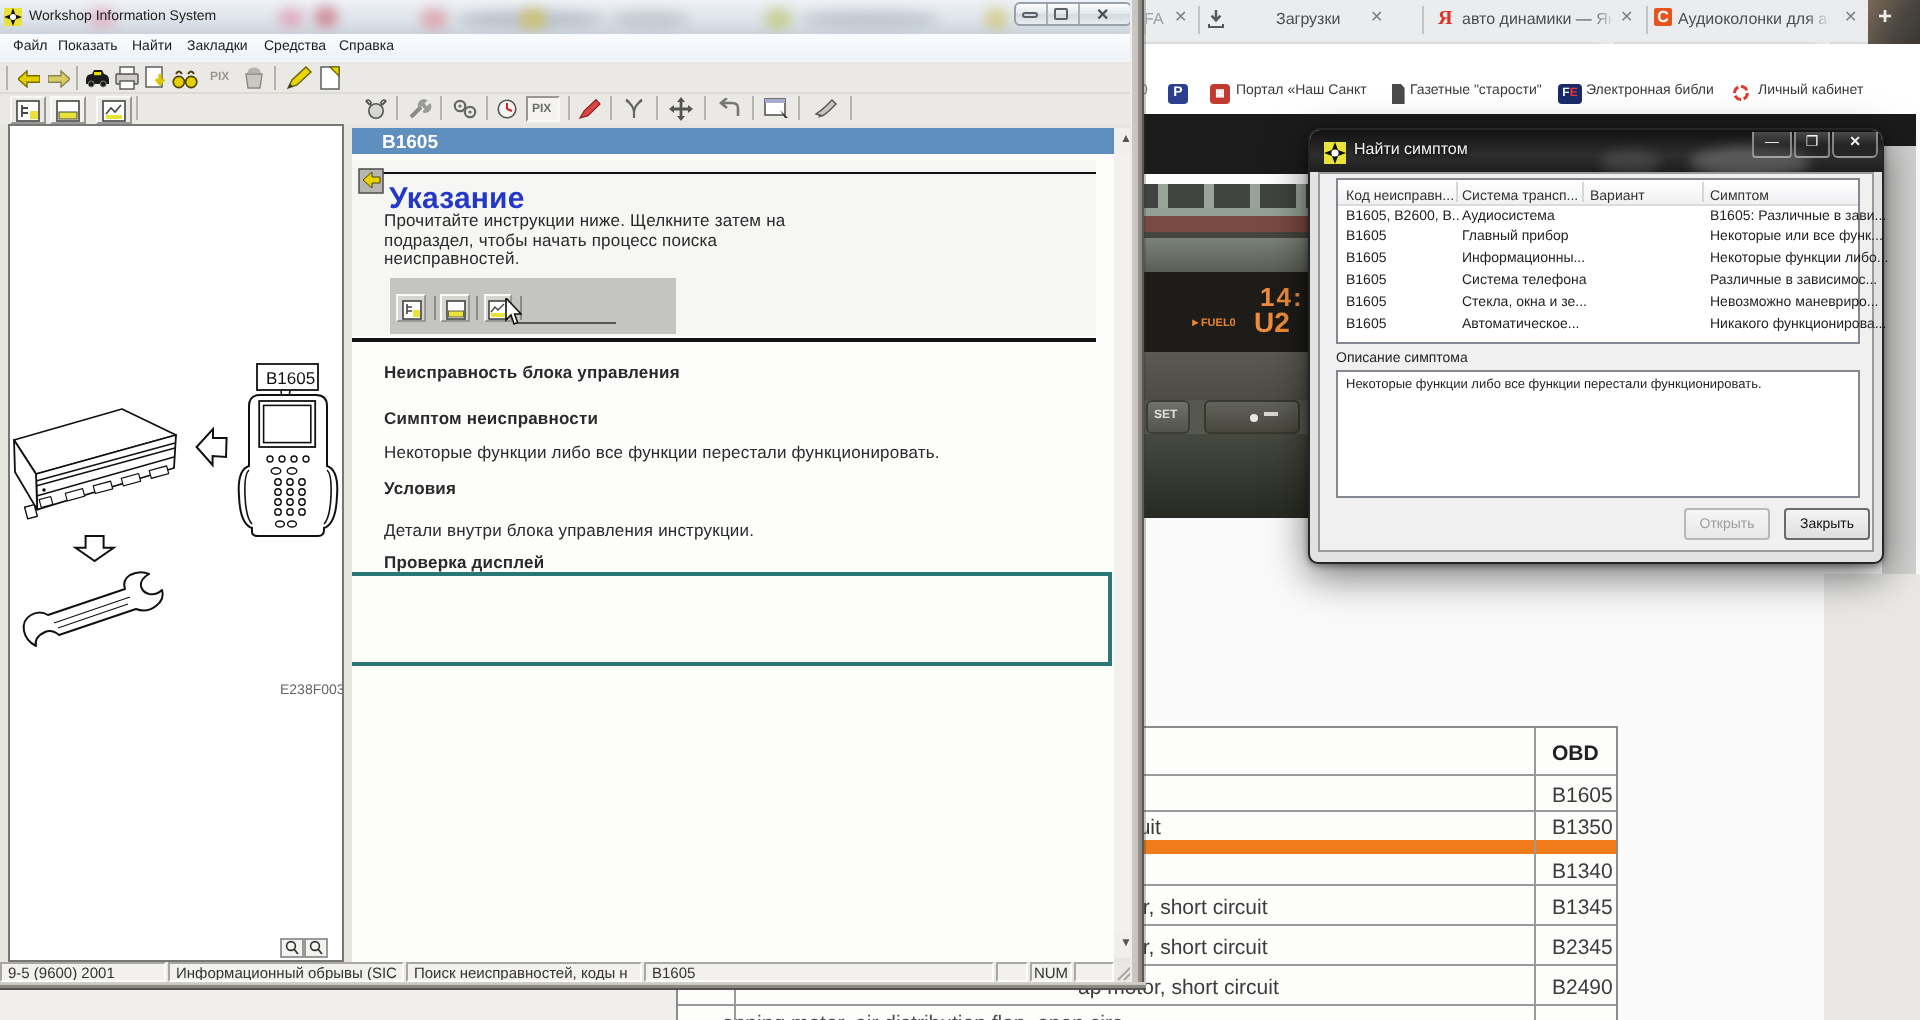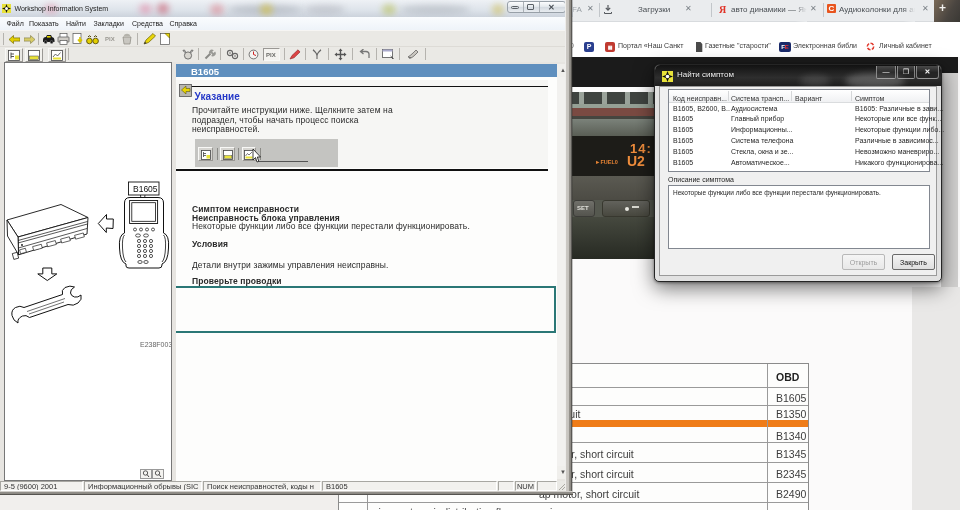--- a/index.html
+++ b/index.html
@@ -459,21 +459,21 @@
         </div>
       <div id="docpane">
 
         <div style="position:absolute;left:0;top:3px;width:372px;height:88px;background:#f6f6f4;"></div>
         <div style="position:absolute;left:15px;top:8.5px;width:357px;height:1.7px;background:#111;"></div>
         <div style="position:absolute;left:0px;top:91.5px;width:372px;height:2px;background:#111;"></div>
         <svg style="position:absolute;left:3px;top:7px;" width="13" height="13" viewBox="0 0 13 13">
             <rect x="0.5" y="0.5" width="12" height="12" fill="#b8b6b0" stroke="#555" stroke-width="0.8"></rect>
             <path d="M2.5 6 L7 2 V4.5 H11 V7.5 H7 V10 Z" fill="#e8d400" stroke="#4a4400" stroke-width="0.5"></path>
           </svg>
-        <span class="h9" style="left:18.5px;top:14.3px;color:#2438c8;font-size:10px;">Указание</span>
+        <span class="h9" style="left:18.5px;top:14.3px;color:#2438c8;font-size:15px;">Указание</span>
         <div class="t9" style="left:16px;top:28.9px;white-space:normal;width:210px;line-height:9.8px;">Прочитайте инструкции ниже. Щелкните затем на подраздел, чтобы начать процесс поиска неисправностей.</div>
         <div style="position:absolute;left:18.5px;top:62px;width:143px;height:28px;background:#c4c4c1;"></div>
         <div class="tbtn" style="left:22.4px;top:70px;width:14.5px;height:14px;background:#d6d5d1;">
             <svg style="position:absolute;left:1.5px;top:1.5px;" width="10" height="10" viewBox="0 0 10 10">
               <rect x="0.5" y="0.5" width="9" height="9" fill="#fff" stroke="#444" stroke-width="0.8"></rect>
               <path d="M2.5 2 v5 M2.5 3.5 h2.5 M2.5 5.5 h2.5" stroke="#444" stroke-width="0.8" fill="none"></path>
               <rect x="5.5" y="5" width="3.5" height="3.5" fill="#e8e23a"></rect>
             </svg>
           </div>
         <div class="tbtn" style="left:44.2px;top:70px;width:14.5px;height:14px;background:#d6d5d1;">
@@ -490,26 +490,26 @@
             </svg>
           </div>
         <div class="tsep" style="left:40.5px;top:71px;height:12px;background:#8a8a86;"></div>
         <div class="tsep" style="left:62px;top:71px;height:12px;background:#8a8a86;"></div>
         <div class="tsep" style="left:84px;top:71px;height:12px;background:#8a8a86;"></div>
         <div style="position:absolute;left:82px;top:84px;width:50px;height:1px;background:#555;"></div>
         <svg style="position:absolute;left:76px;top:72px;" width="9" height="14" viewBox="0 0 9 14">
             <path d="M1 0 L1 11 L3.5 8.5 L5 13 L6.8 12.3 L5.3 8 L8.5 8 Z" fill="#fff" stroke="#111" stroke-width="0.8"></path>
           </svg>
 
-        <span class="h9" style="left:16px;top:104.3px;margin-top:32px;">Неисправность блока управления</span>
+        <span class="h9" style="left:16px;top:104.3px;">Неисправность блока управления</span>
         <span class="h9" style="left:16px;top:127.2px;text-align:center;">Симптом неисправности</span>
         <span class="t9" style="left:16px;top:144.2px;">Некоторые функции либо все функции перестали функционировать.</span>
         <span class="h9" style="left:16px;top:162.2px;">Условия</span>
-        <span class="t9" style="left:16px;top:182.5px;">Детали внутри зажимы управления неисправны.</span>
-        <span class="h9" style="left:16px;top:199.4px;">Проверьте проводки</span>
+        <span class="t9" style="left:16px;top:182.5px;">Детали внутри блока управления инструкции.</span>
+        <span class="h9" style="left:16px;top:199.4px;">Проверка дисплей</span>
         <div id="tealbox"></div>
       </div>
       <div id="scrollv">
         <div style="position:absolute;left:0;top:0;width:12px;height:13px;background:#f0efec;text-align:center;font-size:6px;color:#555;line-height:13px;">▲</div>
         <div style="position:absolute;left:0;bottom:0;width:12px;height:13px;background:#f0efec;text-align:center;font-size:6px;color:#555;line-height:13px;">▼</div>
       </div>
     </div>
     <div id="statusbar">
       <div class="seg" style="left:0px;width:83px;">9-5 (9600) 2001</div>
       <div class="seg" style="left:84px;width:118px;">Информационный обрывы (SIC</div>

